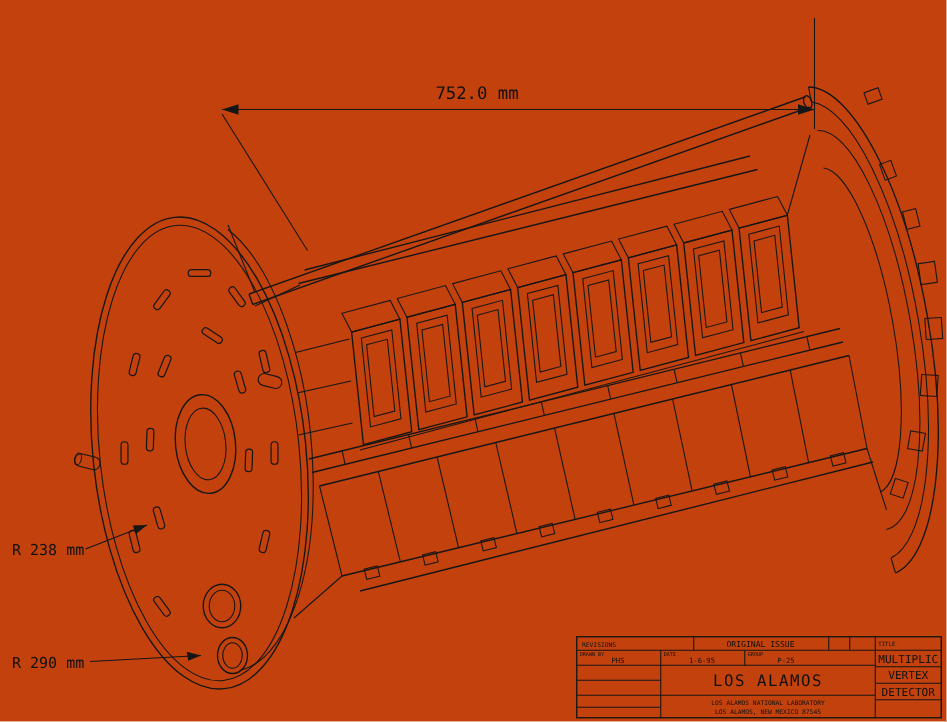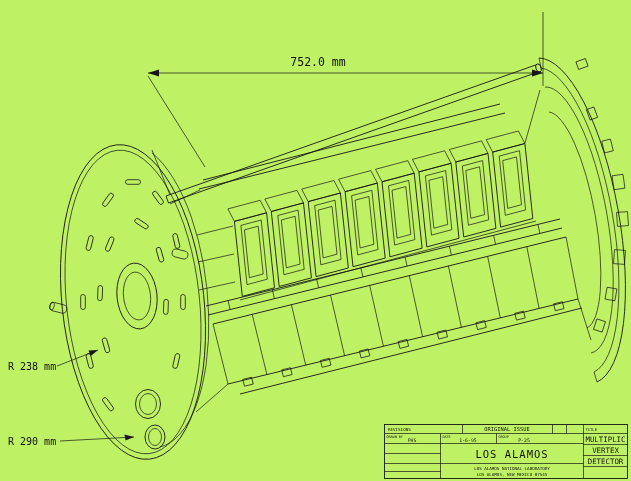--- a/index.html
+++ b/index.html
@@ -1,17 +1,17 @@
 <!DOCTYPE html>
 <html><head>
 <meta charset="utf-8">
 <style>
   html,body{margin:0;padding:0;background:#ffffff;}
   body{width:631px;height:481px;overflow:hidden;font-family:"DejaVu Sans Mono",monospace;}
-  .sheet{position:relative;width:631px;height:481px;background:#bef264;}
+  .sheet{position:relative;width:631px;height:481px;background:#c2410c;}
   svg{display:block;}
   svg text{fill:#111;font-family:"DejaVu Sans Mono",monospace;}
   .ln{stroke:#161616;fill:none;stroke-width:0.9;}
   .ln2{stroke:#161616;fill:none;stroke-width:0.7;}
   .fillblk{fill:#161616;stroke:none;}
   .slot{stroke:#161616;fill:none;stroke-width:0.8;}
 </style>
 </head>
 <body>
 

